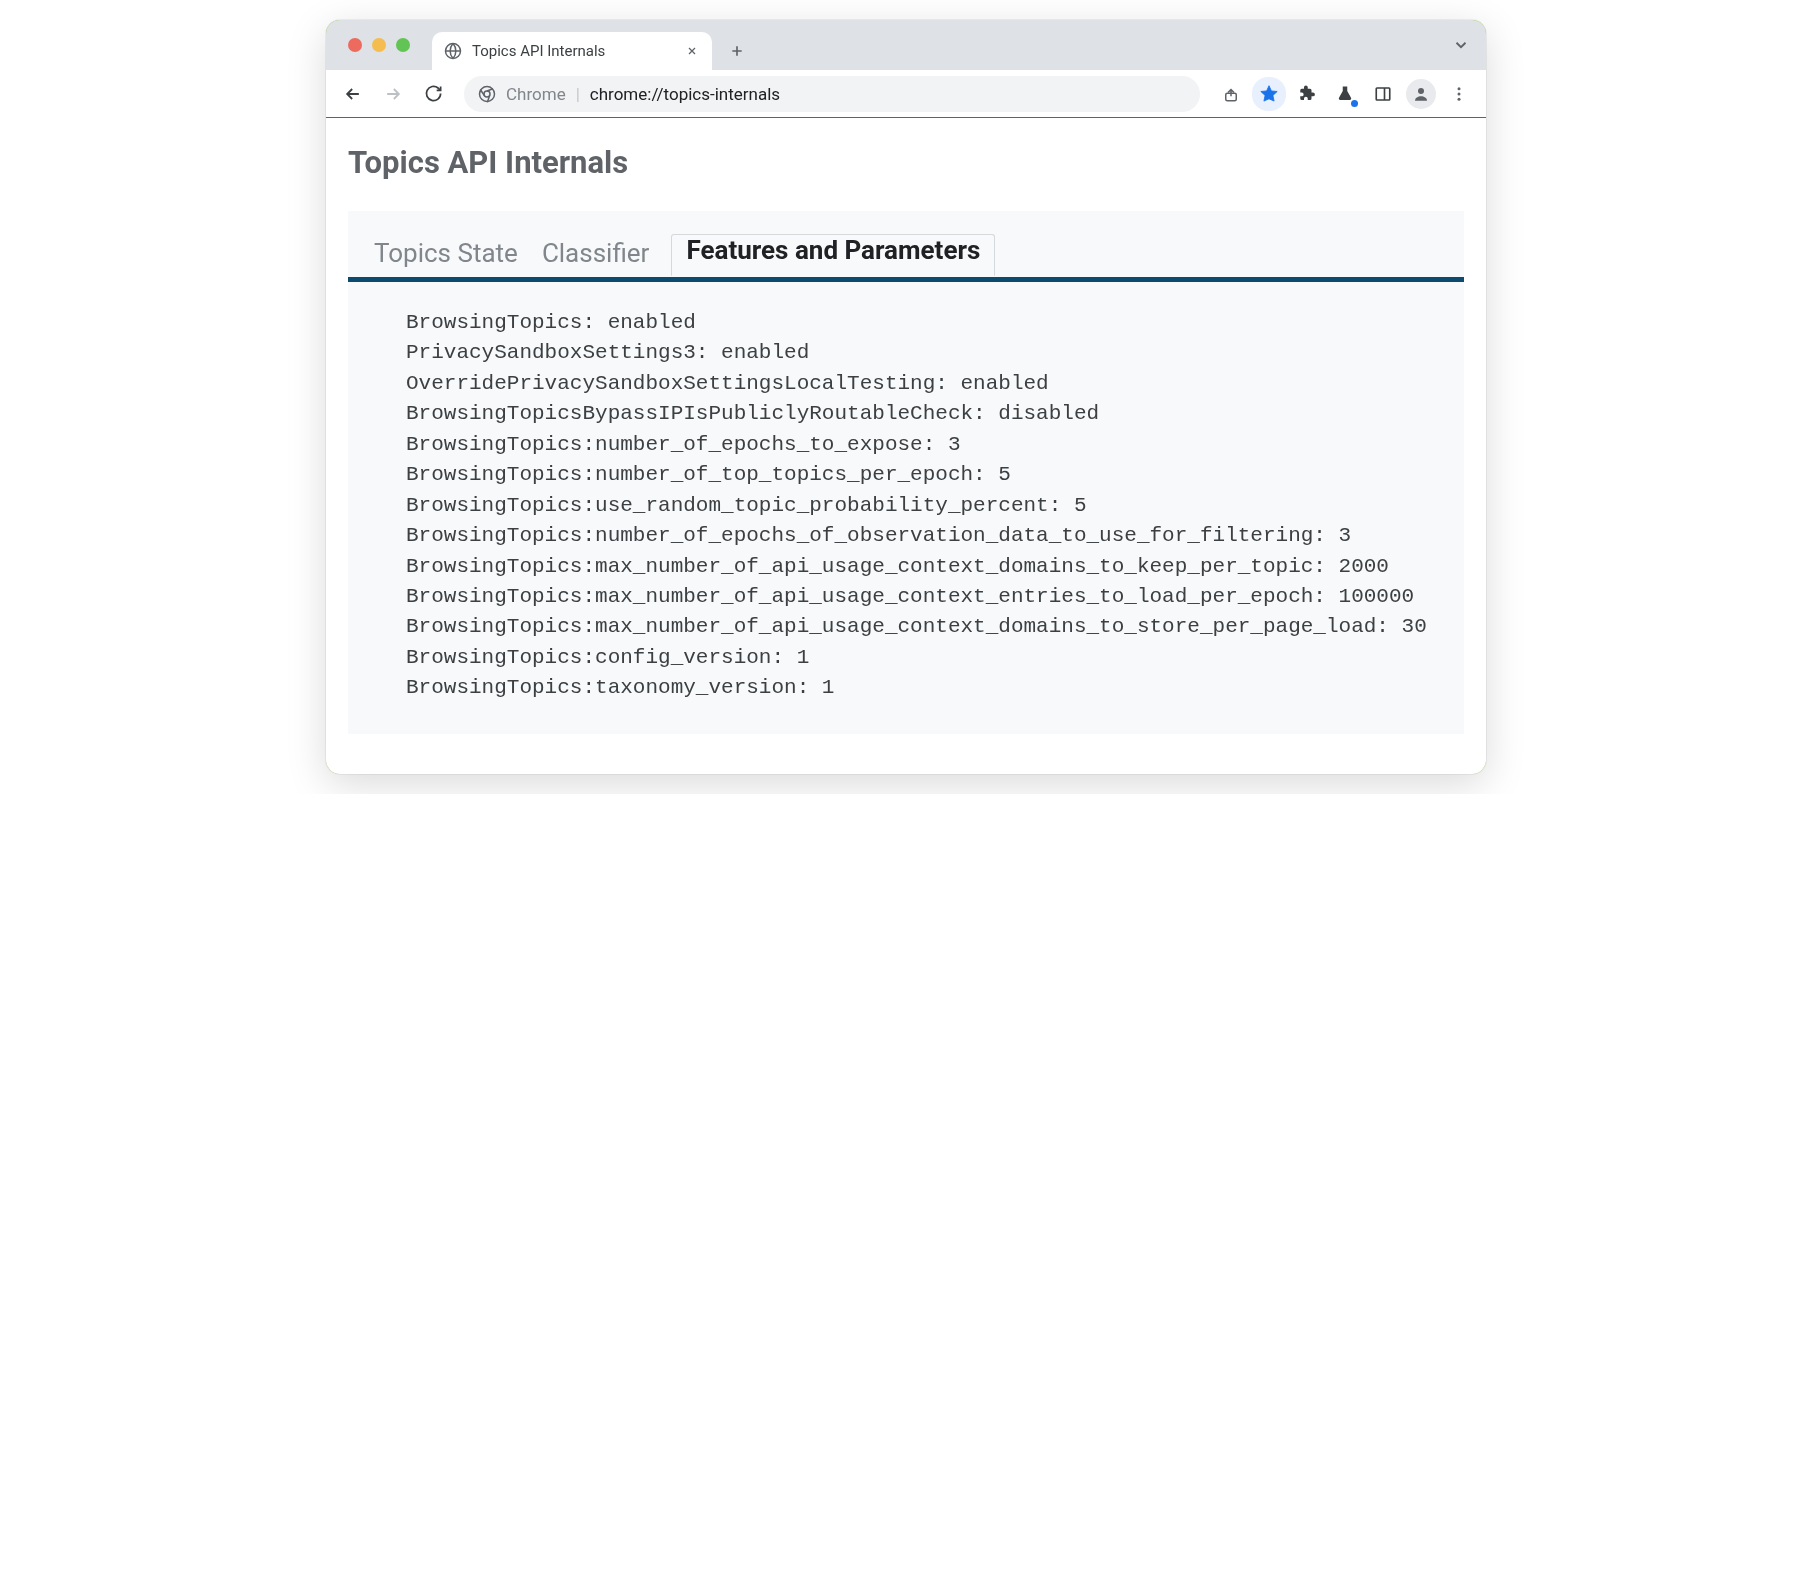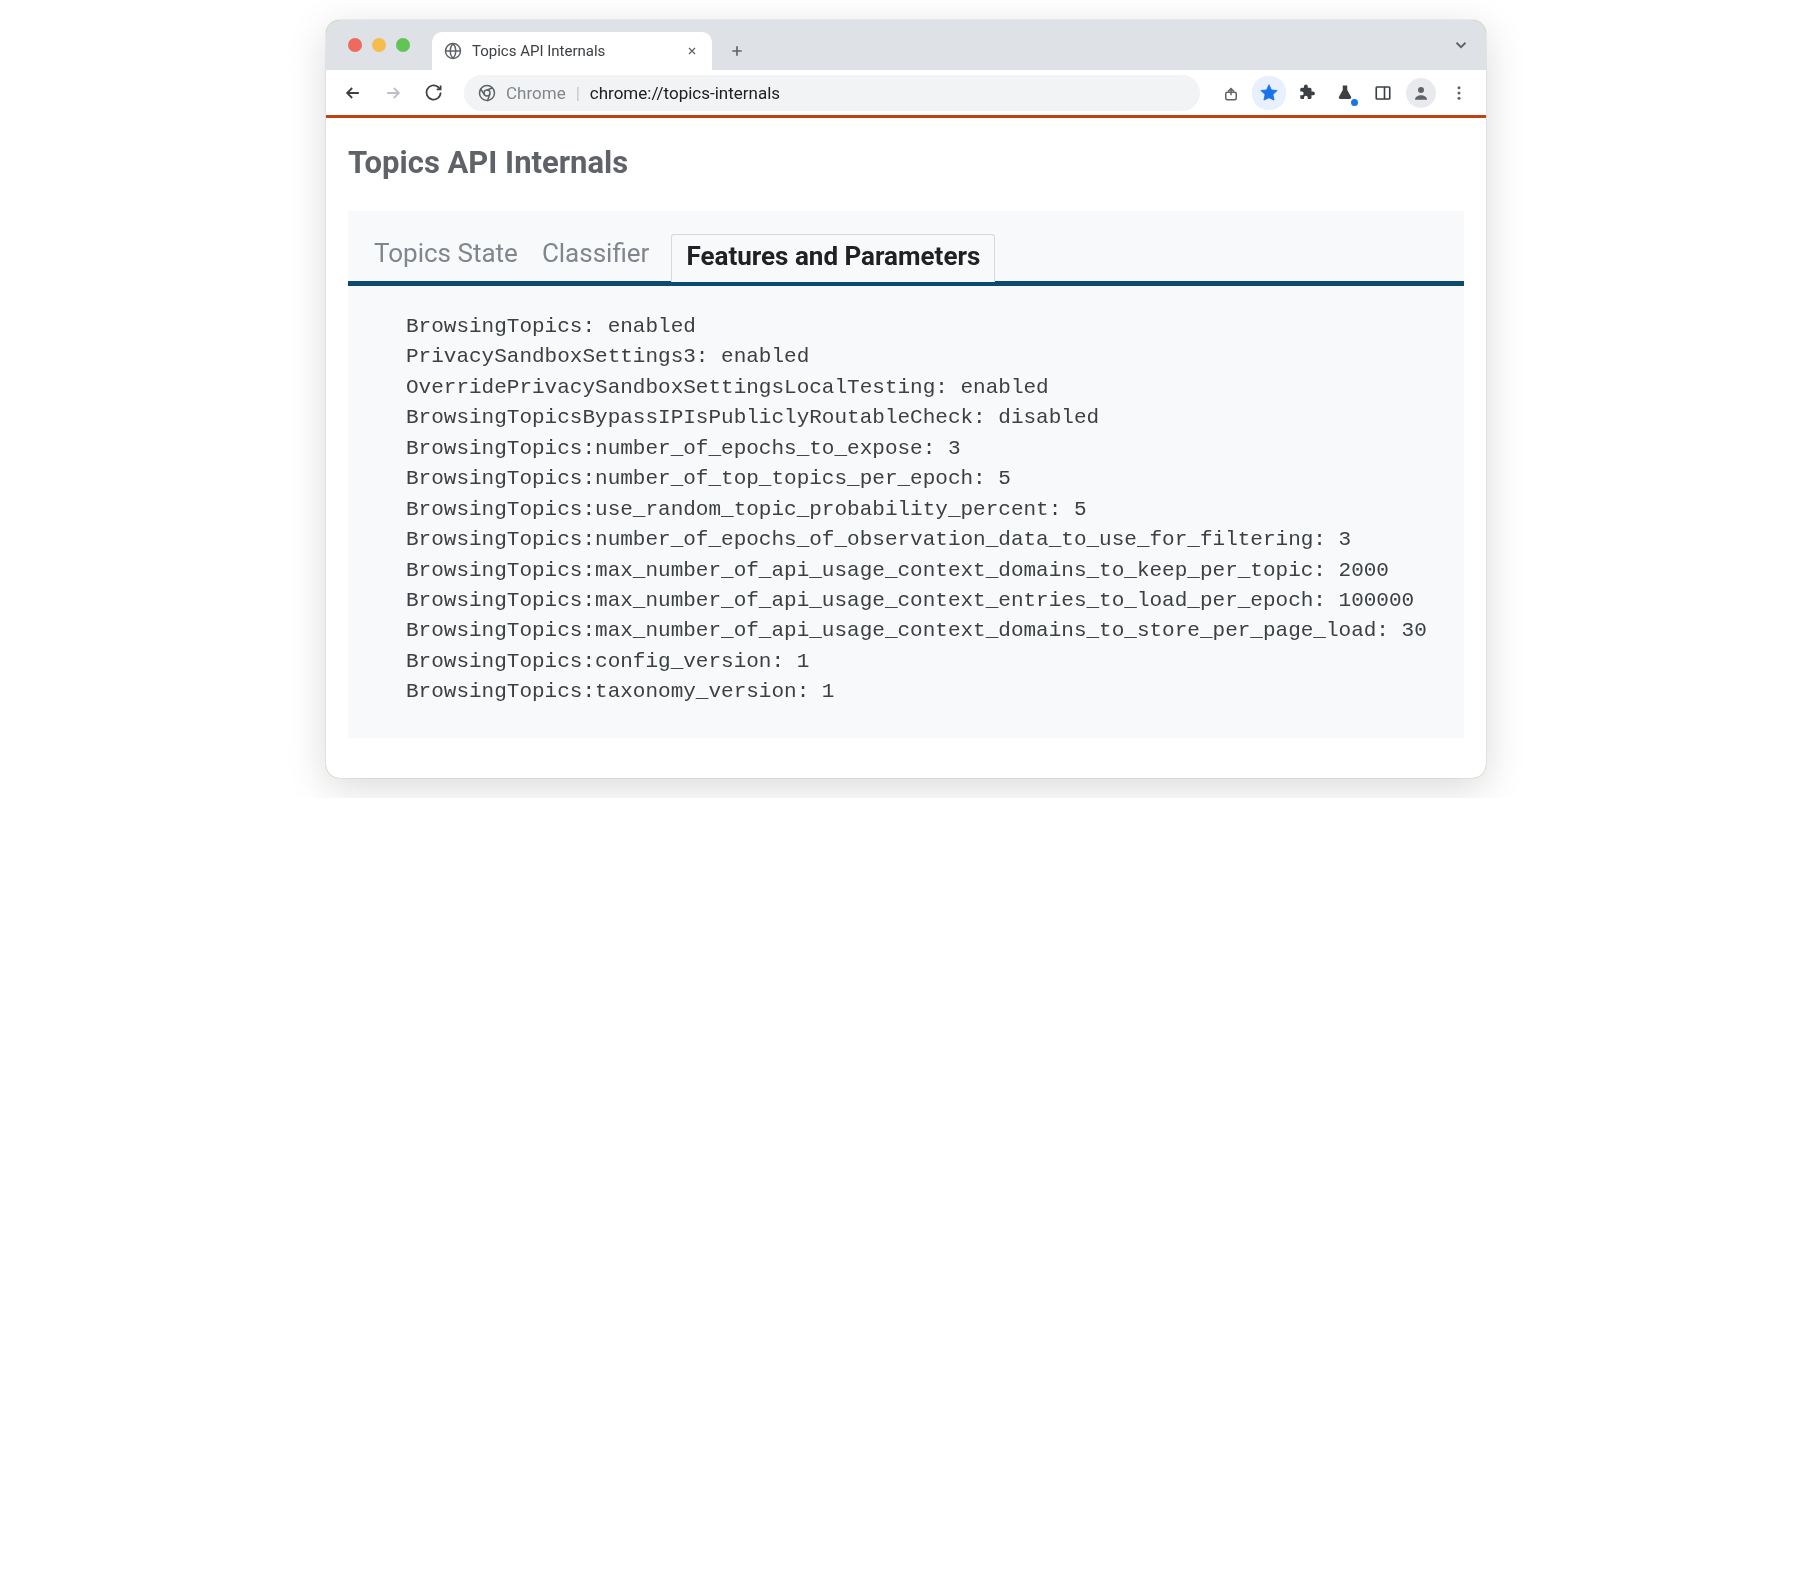--- a/index.html
+++ b/index.html
@@ -84,21 +84,21 @@
     color: #5f6368;
     cursor: pointer;
   }
   .toolbar {
     background: #fff;
     height: 48px;
     display: flex;
     align-items: center;
     padding: 0 10px;
     gap: 6px;
-    border-bottom: 3px solid #c2410c;
+    border-bottom: 1px solid #c2410c;
   }
   .nav-btn {
     width: 34px; height: 34px;
     display: flex; align-items: center; justify-content: center;
     color: #5f6368;
     cursor: pointer;
     border-radius: 50%;
   }
   .nav-btn.disabled { color: #bdc1c6; cursor: default; }
   .omnibox {
@@ -167,21 +167,21 @@
     position: relative;
     top: 1px;
   }
   .panel-tab.active {
     font-weight: 700;
     color: #202124;
     background: #f8f9fa;
     border: 1px solid #d5d8dc;
     border-bottom: 1px solid #f8f9fa;
     border-radius: 3px 3px 0 0;
-    padding: 6px 14px 10px 14px;
+    padding: 0 14px 10px 14px;
   }
   .features-list {
     padding: 26px 0 0 58px;
     font-size: 21px;
     color: #3c4043;
     line-height: 1.45;
     font-family: Liberation Mono, monospace;
   }
   .features-list .row {
     white-space: nowrap;

